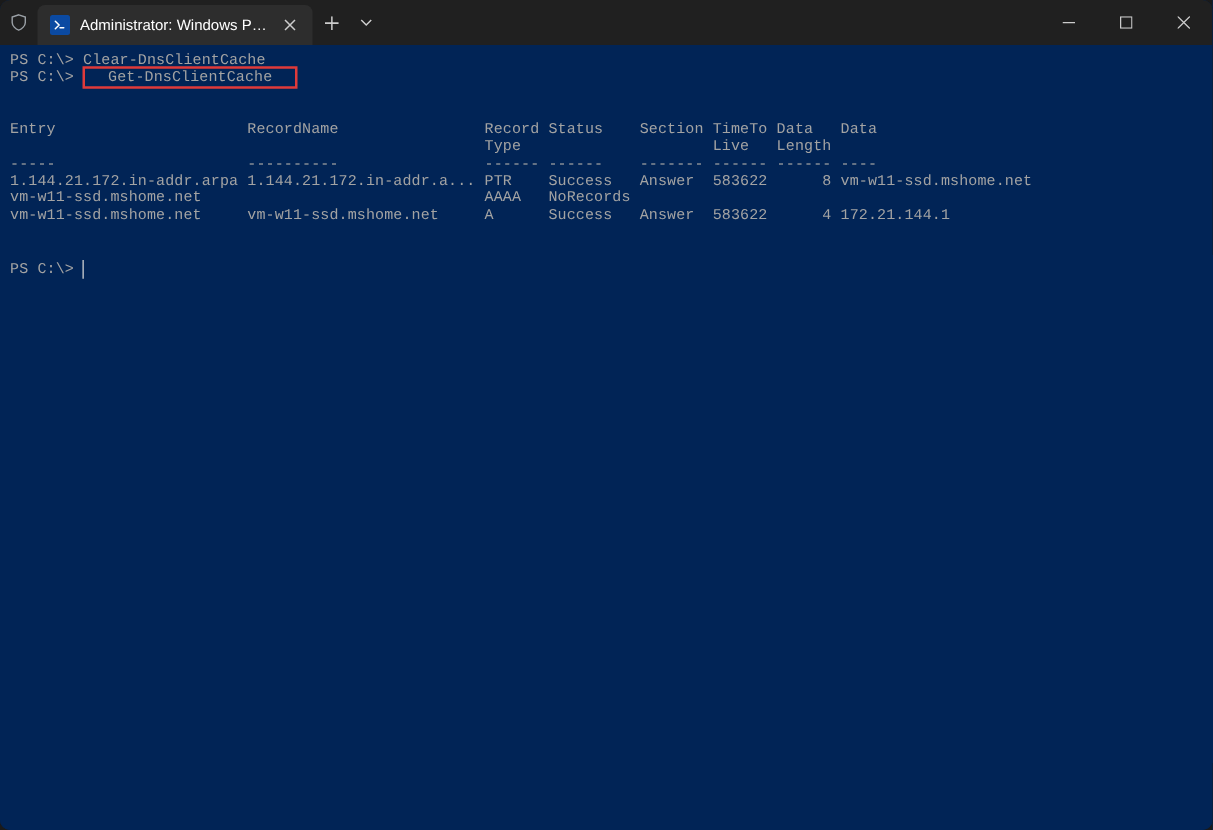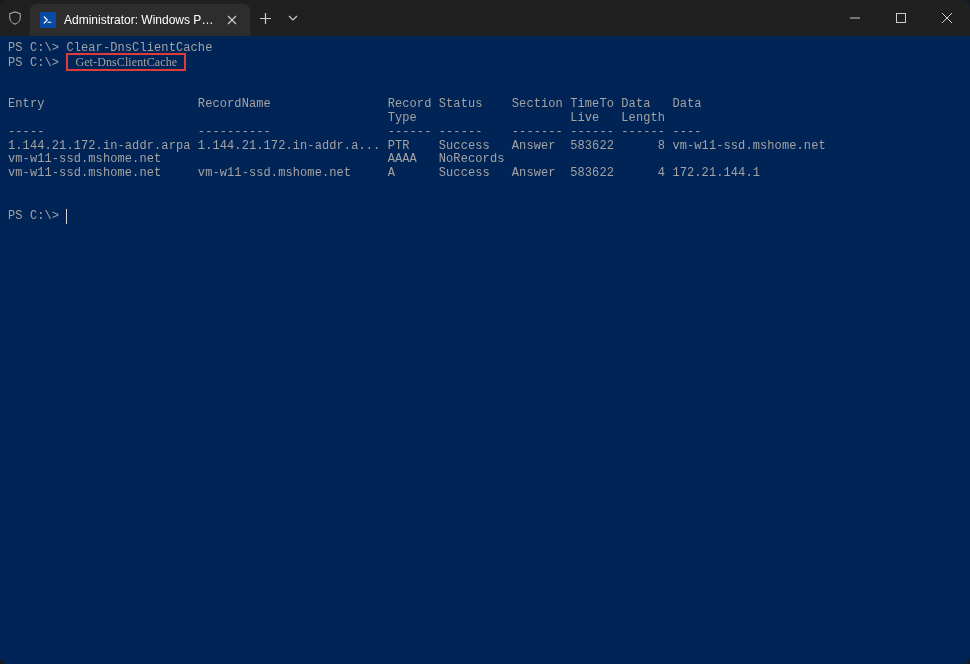--- a/index.html
+++ b/index.html
@@ -125,22 +125,21 @@
     font-family: Consolas, 'Courier New', monospace;
     font-size: 12px;
     line-height: 1.15;
     color: #a3a3a3;
     white-space: pre;
     overflow: hidden;
     letter-spacing: 0.1px;
   }
   .hl {
     border: 2px solid #e03a3a;
-    padding: 0 7px;
-    font-family: Liberation Serif, serif;
+    padding: 0 18px;
   }
   .cursor {
     display: inline-block;
     width: 1px;
     height: 15px;
     background: #d6d6d6;
     vertical-align: text-bottom;
     margin-bottom: -1px;
   }
 </style>

